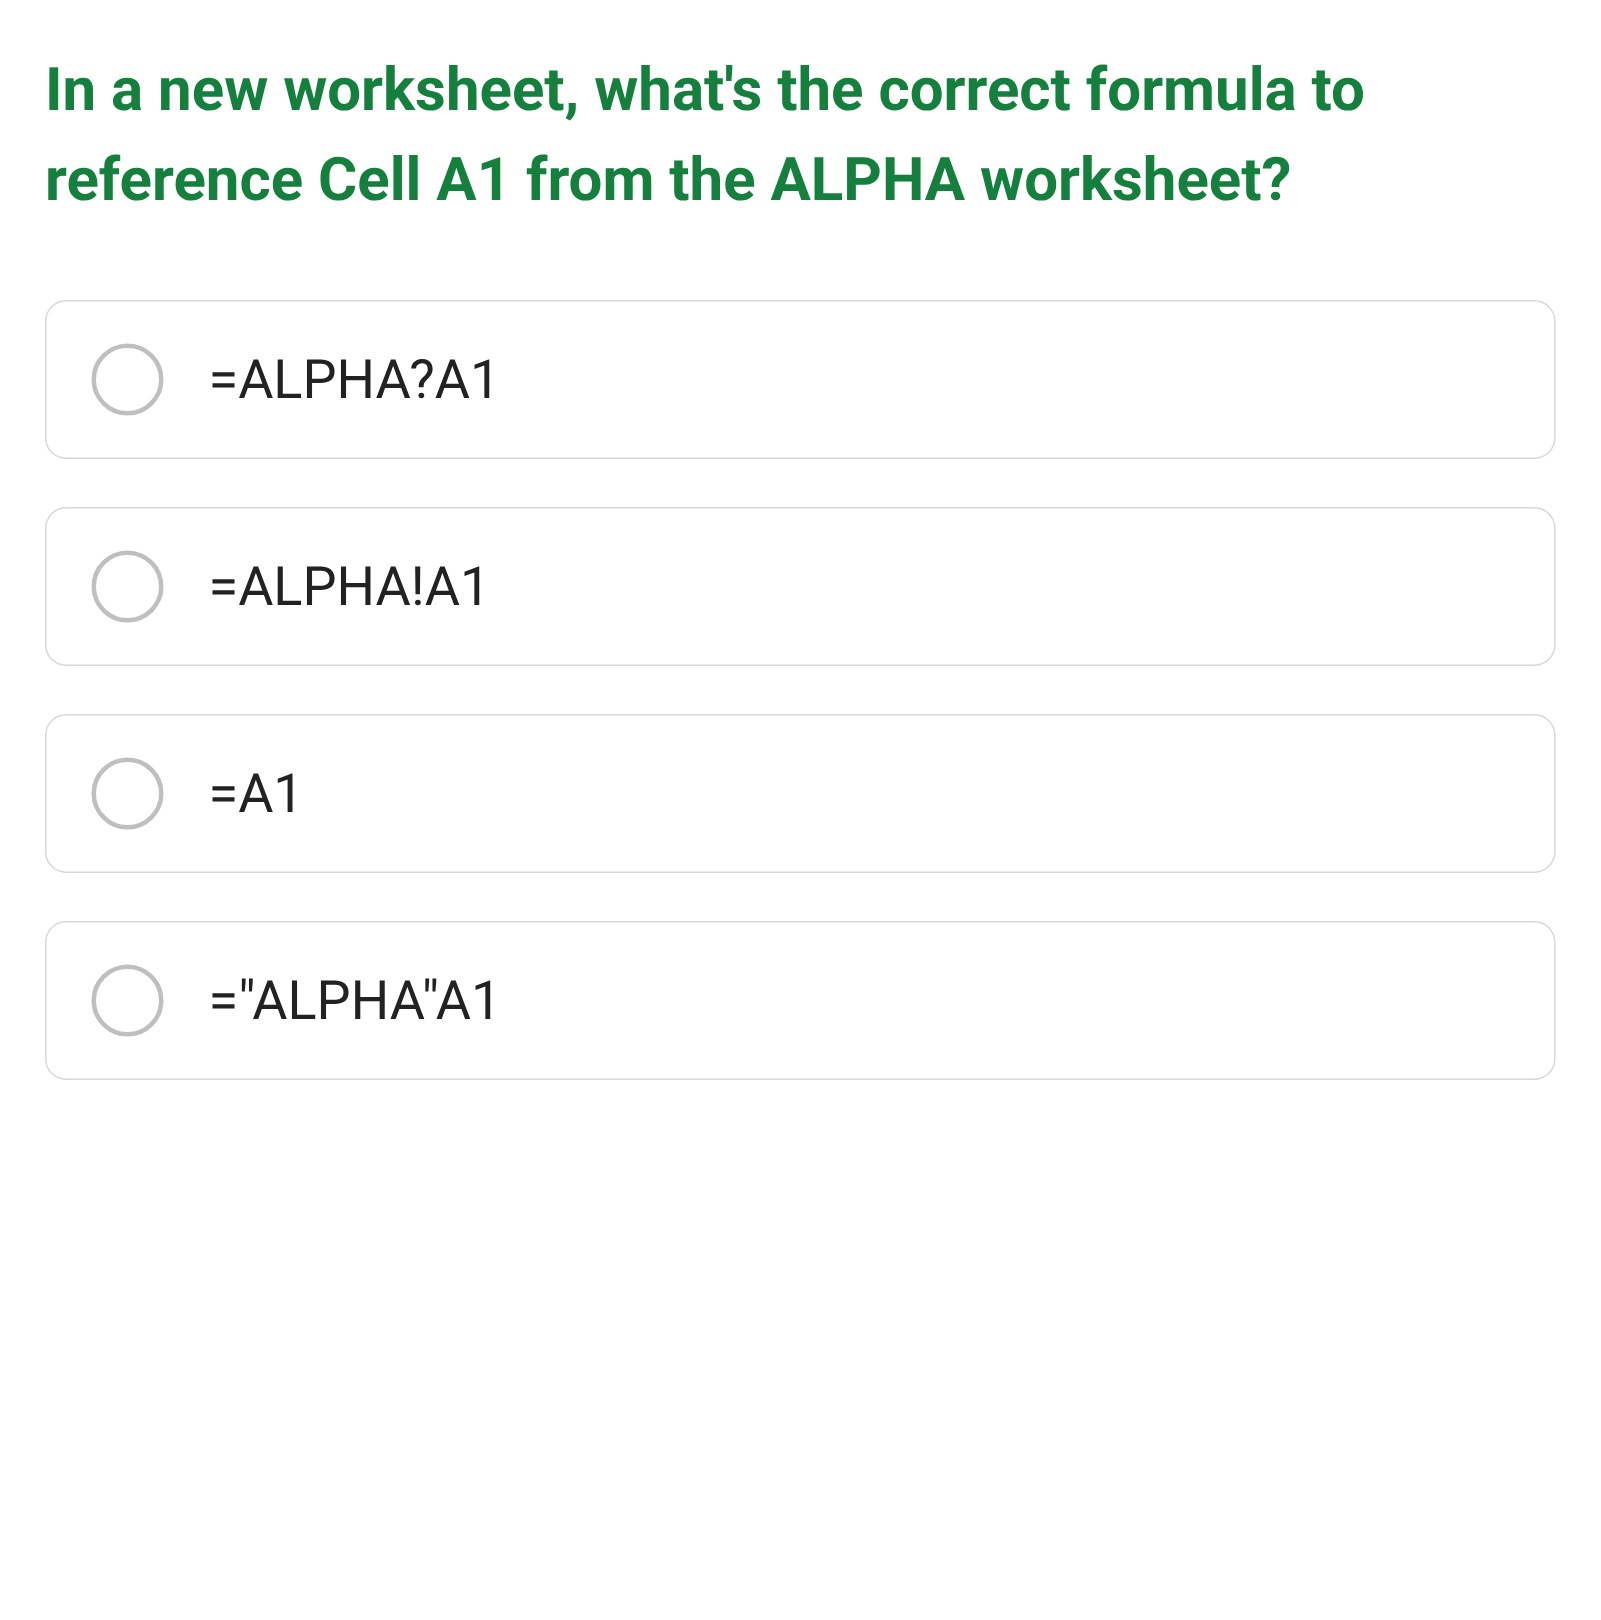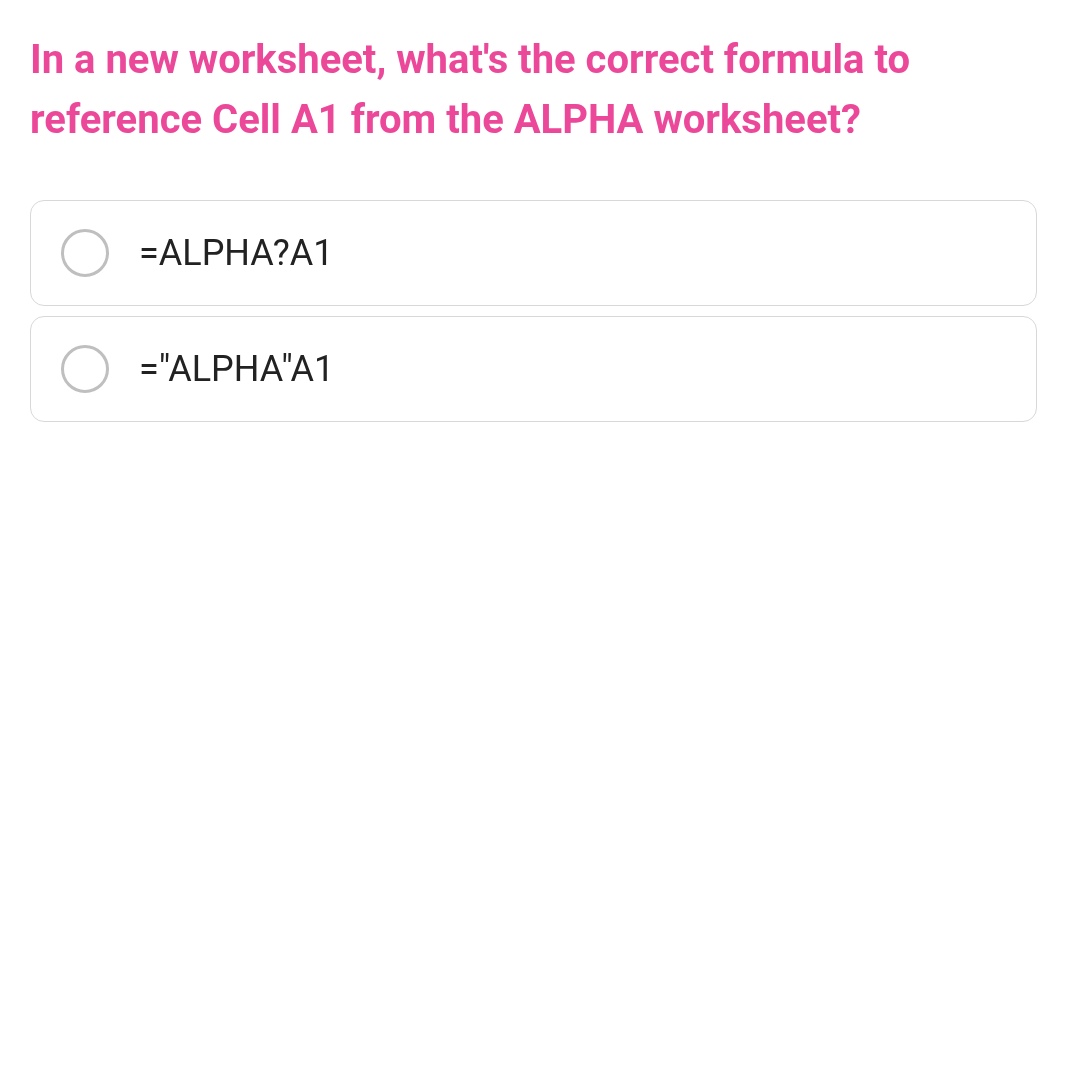--- a/index.html
+++ b/index.html
@@ -9,28 +9,28 @@
     }
     body {
       font-family: -apple-system, BlinkMacSystemFont, "Segoe UI", Roboto, "Helvetica Neue", Arial, sans-serif;
       background: #ffffff;
       padding: 30px;
       width: 1067px;
     }
     .question-text {
       font-size: 40px;
       font-weight: 700;
-      color: #ec4899;
+      color: #15803d;
       line-height: 1.5;
       margin-bottom: 50px;
     }
     .options {
       display: flex;
       flex-direction: column;
-      gap: 10px;
+      gap: 32px;
     }
     .option {
       display: flex;
       align-items: center;
       border: 1.5px solid #d8d8d8;
       border-radius: 14px;
       padding: 28px 30px;
       cursor: pointer;
       background: #ffffff;
     }
@@ -53,15 +53,23 @@
 
 <div class="question-text">In a new worksheet, what's the correct formula to reference Cell A1 from the ALPHA worksheet?</div>
 
 <div class="options">
   <div class="option">
     <div class="radio-circle"></div>
     <div class="option-label">=ALPHA?A1</div>
   </div>
   <div class="option">
     <div class="radio-circle"></div>
+    <div class="option-label">=ALPHA!A1</div>
+  </div>
+  <div class="option">
+    <div class="radio-circle"></div>
+    <div class="option-label">=A1</div>
+  </div>
+  <div class="option">
+    <div class="radio-circle"></div>
     <div class="option-label">="ALPHA"A1</div>
   </div>
 </div>
 
 </body></html>

